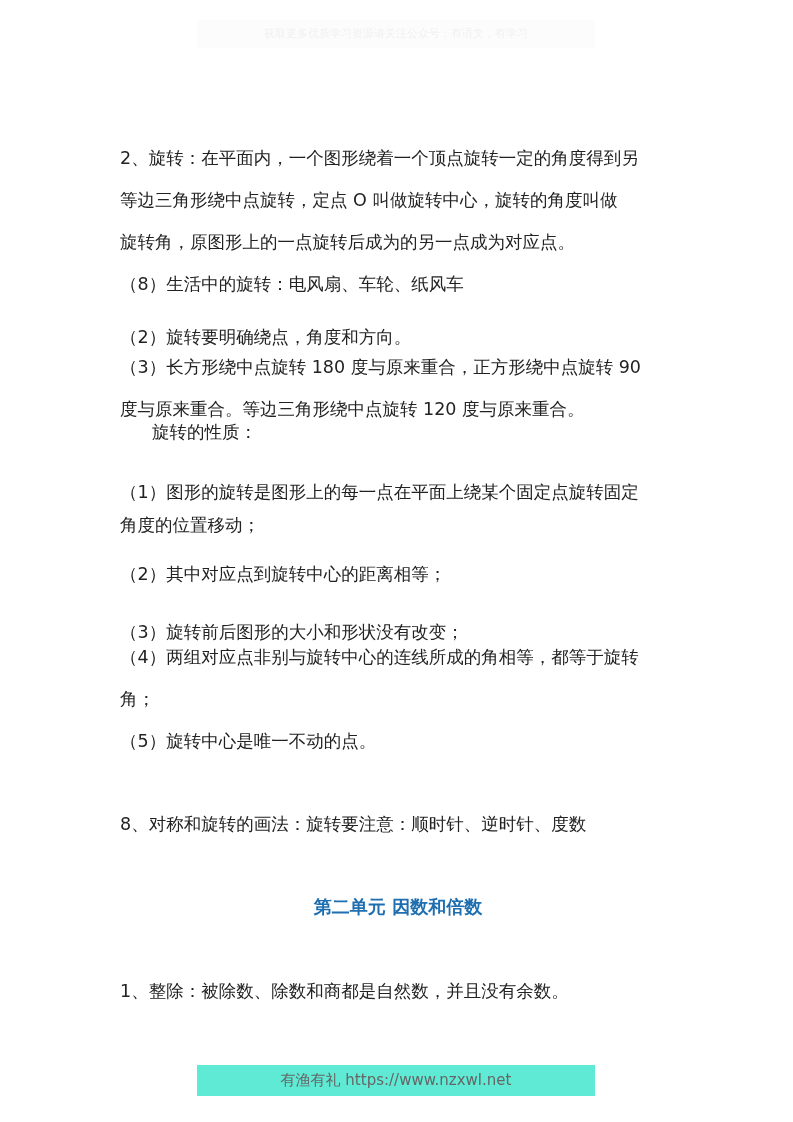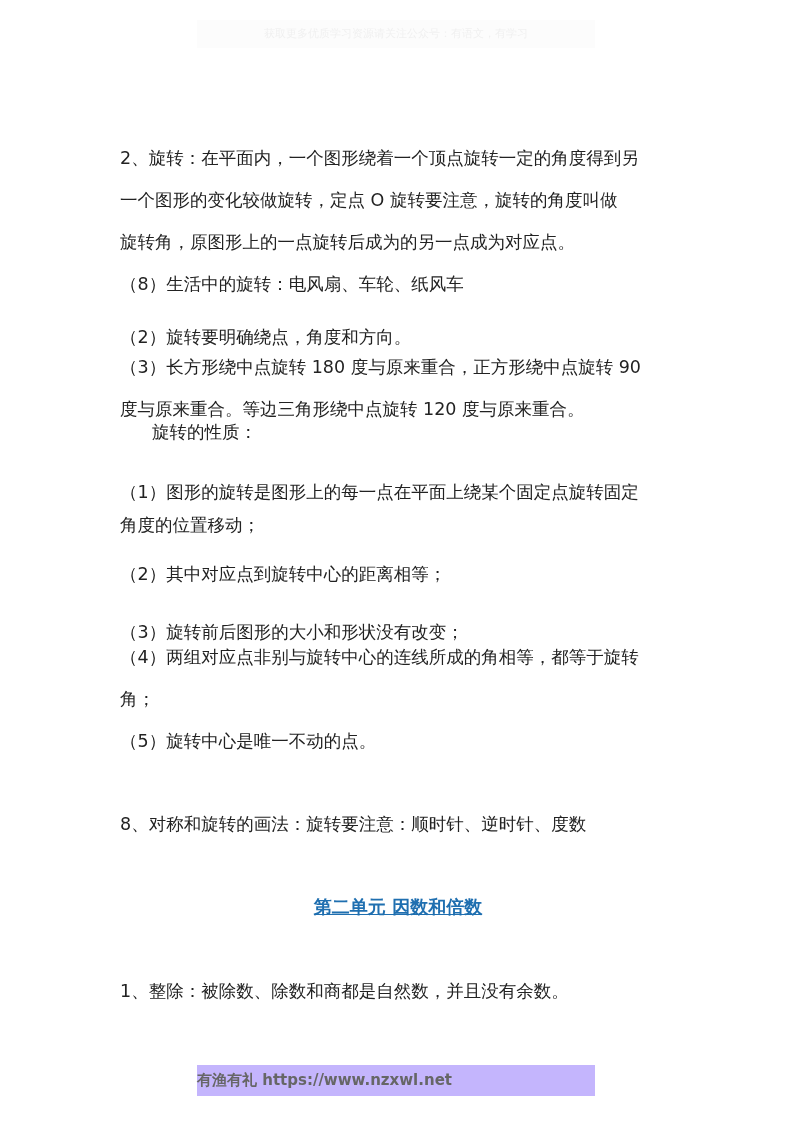--- a/index.html
+++ b/index.html
@@ -28,26 +28,26 @@
       color: #f0f0f0;
       white-space: nowrap;
       overflow: hidden;
     }
     .footer-band {
       position: absolute;
       left: 197px;
       top: 1065px;
       width: 398px;
       height: 31px;
-      background: #c4b5fd;
+      background: #5eead4;
+      text-align: center;
       line-height: 31px;
       font-size: 15px;
       color: #666666;
       white-space: nowrap;
-      font-weight: bold;
     }
     .content {
       position: absolute;
       left: 120px;
       top: 0;
       width: 556px;
     }
     .line {
       position: absolute;
       left: 0;
@@ -61,34 +61,33 @@
     .heading {
       position: absolute;
       left: 0;
       width: 556px;
       text-align: center;
       font-size: 18px;
       font-weight: bold;
       line-height: 24px;
       color: #1f6fb0;
       white-space: nowrap;
-      text-decoration: underline;
     }
   </style>
 </head>
 <body>
 
 <div class="header-band">
   <span>获取更多优质学习资源请关注公众号：有语文，有学习</span>
 </div>
 
 <div class="content">
 
   <div class="line" style="top:146px;">2、旋转：在平面内，一个图形绕着一个顶点旋转一定的角度得到另</div>
-  <div class="line" style="top:188px;">一个图形的变化较做旋转，定点 O 旋转要注意，旋转的角度叫做</div>
+  <div class="line" style="top:188px;">等边三角形绕中点旋转，定点 O 叫做旋转中心，旋转的角度叫做</div>
   <div class="line" style="top:230px;">旋转角，原图形上的一点旋转后成为的另一点成为对应点。</div>
 
   <div class="line" style="top:272px;">（8）生活中的旋转：电风扇、车轮、纸风车</div>
   <div class="line" style="top:313px;margin-top:12px;">（2）旋转要明确绕点，角度和方向。</div>
   <div class="line" style="top:355px;">（3）长方形绕中点旋转 180 度与原来重合，正方形绕中点旋转 90</div>
   <div class="line" style="top:397px;">度与原来重合。等边三角形绕中点旋转 120 度与原来重合。</div>
 
   <div class="line" style="top:420px;margin-left:32px;">旋转的性质：</div>
   <div class="line" style="top:480px;">（1）图形的旋转是图形上的每一点在平面上绕某个固定点旋转固定</div>
   <div class="line" style="top:513px;">角度的位置移动；</div>

